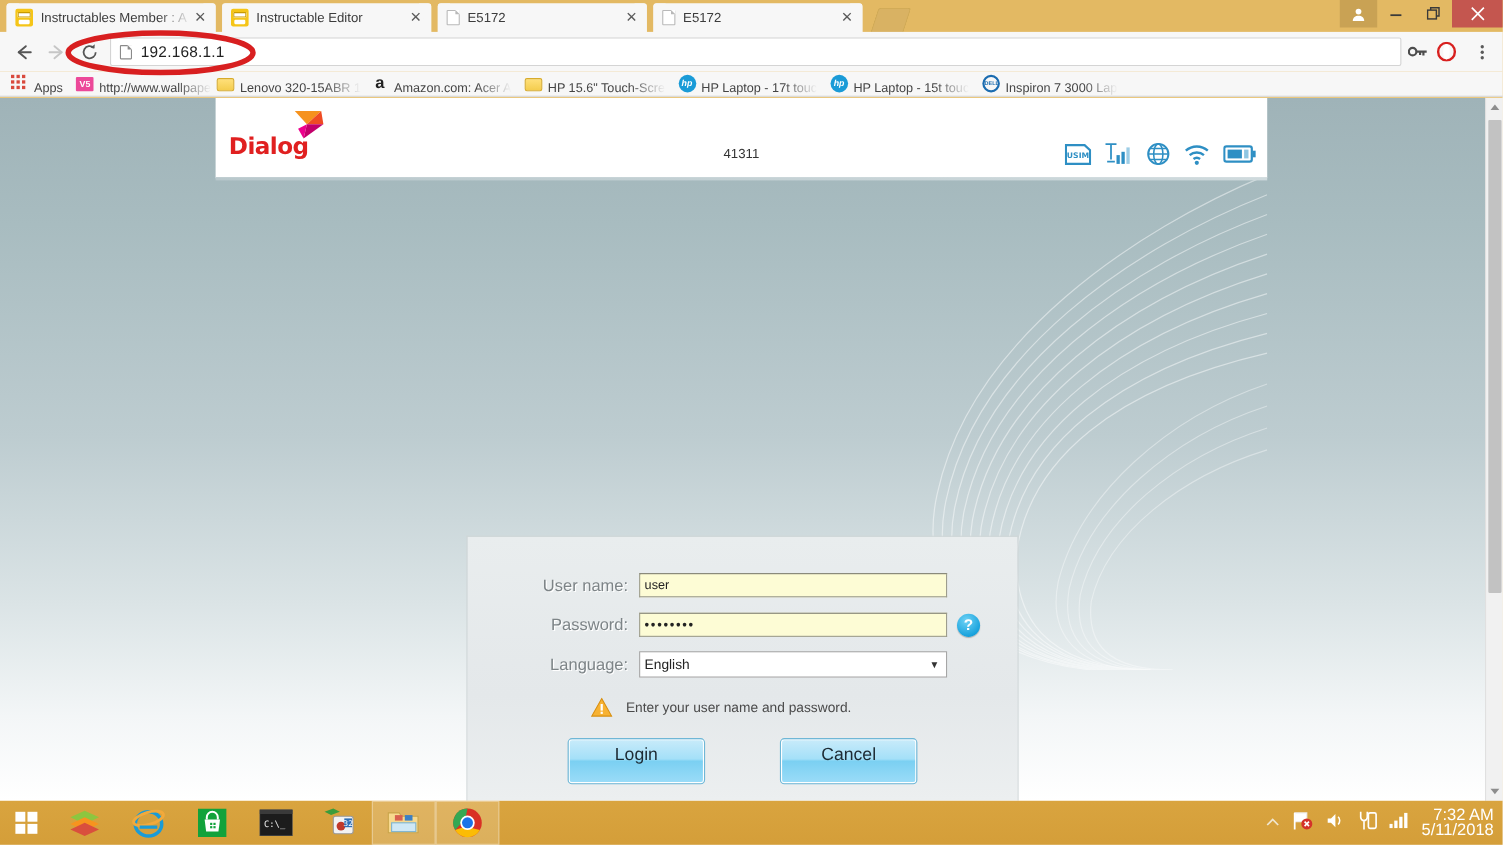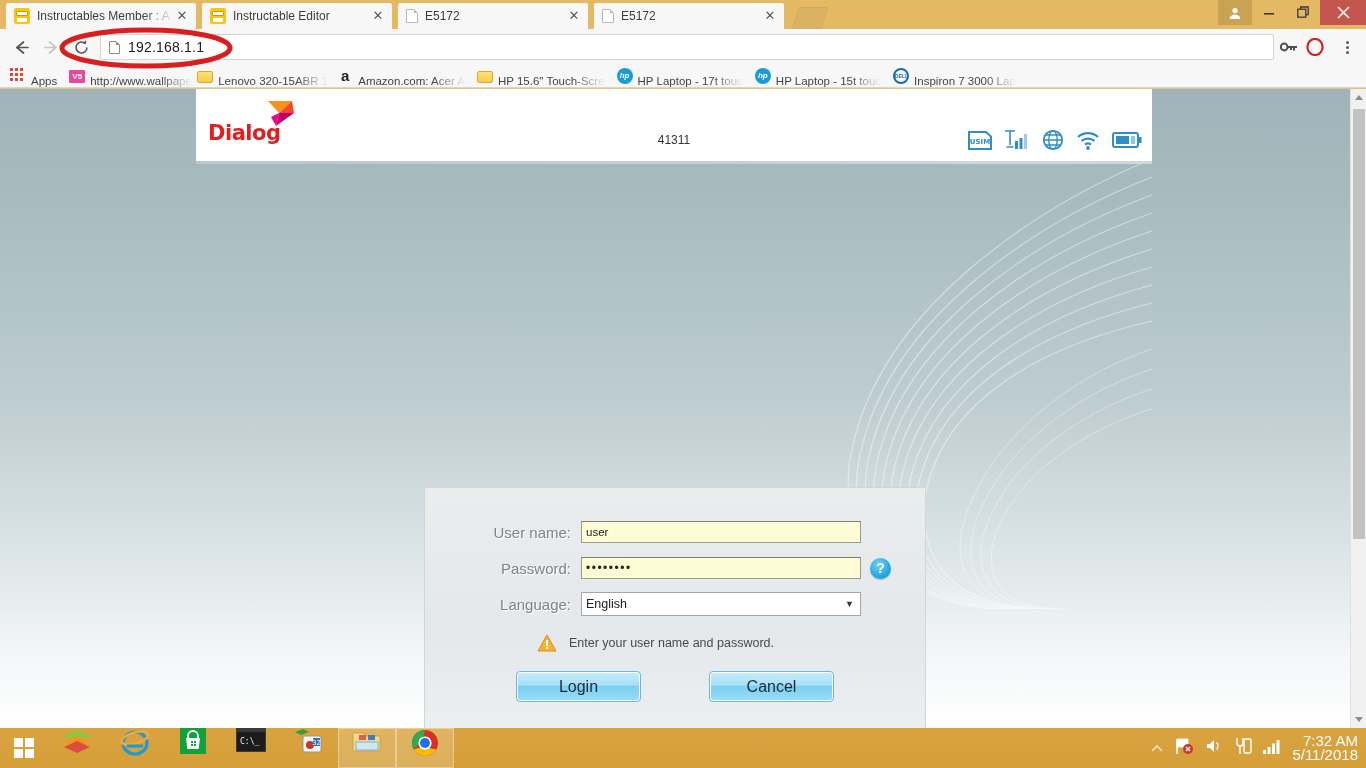--- a/index.html
+++ b/index.html
@@ -211,21 +211,21 @@
     width: 21px; height: 21px; border-radius: 50%;
     background: radial-gradient(circle at 40% 30%, #6fd2f5, #1aa3dd 70%, #0f87bd);
     color: #fff; font-size: 14px; font-weight: bold; text-align: center; line-height: 20px;
     margin-left: 9px; box-shadow: 0 1px 1px rgba(0,0,0,.25);
   }
   .hintrow { position: absolute; left: 0; top: 146px; width: 502px; display: flex; align-items: center; }
   .hintrow .warn { margin-left: 112px; width: 20px; height: 18px; }
   .hintrow .hinttext { margin-left: 12px; font-size: 12.5px; color: #4a4a4a; }
   .btnrow { position: absolute; left: 0; top: 183px; width: 502px; display: flex; gap: 68px; padding-left: 91px; }
   .btn {
-    width: 125px; height: 31px;
+    width: 125px; height: 42px;
     background: linear-gradient(to bottom, #c9ebfa 0%, #a4e0f8 45%, #7bd0f2 50%, #9bdcf8 100%);
     border: 1px solid #6fb7d6; border-radius: 4px;
     box-shadow: 0 0 0 1px #ffffff inset;
     font-size: 16px; color: #1d2a33; text-align: center; line-height: 29px;
   }
 
   
   .pagescroll {
     position: absolute; right: 0; top: 89px; width: 16px; height: 639px;
     background: #f1f1f1; border-left: 1px solid #e0e0e0;
@@ -244,21 +244,21 @@
 
   
   #taskbar {
     position: absolute; left: 0; top: 728px; width: 1366px; height: 40px;
     background: linear-gradient(to bottom,#d9a43f,#d49e39);
     display: flex; align-items: center;
   }
   .startbtn { width: 48px; height: 40px; display: flex; align-items: center; justify-content: center; }
   .winlogo { display: grid; grid-template-columns: 1fr 1fr; grid-template-rows: 1fr 1fr; gap: 2px; width: 20px; height: 20px; }
   .winlogo i { background: #fff; display: block; }
-  .tbicon { width: 58px; height: 40px; display: flex; align-items: flex-start; justify-content: center; position: relative; }
+  .tbicon { width: 58px; height: 40px; display: flex; align-items: center; justify-content: center; position: relative; }
   .tbicon.active { background: rgba(255,255,255,.18); border: 1px solid rgba(255,255,255,.35); }
   .tray { margin-left: auto; display: flex; align-items: center; height: 40px; padding-right: 8px; gap: 11px; }
   .trayclock { font-size: 15px; color: #fff; text-align: right; line-height: 14px; margin-left: 0; }
 </style>
 </head>
 <body>
 
 <div id="browser">
 
   <div class="tabstrip">

